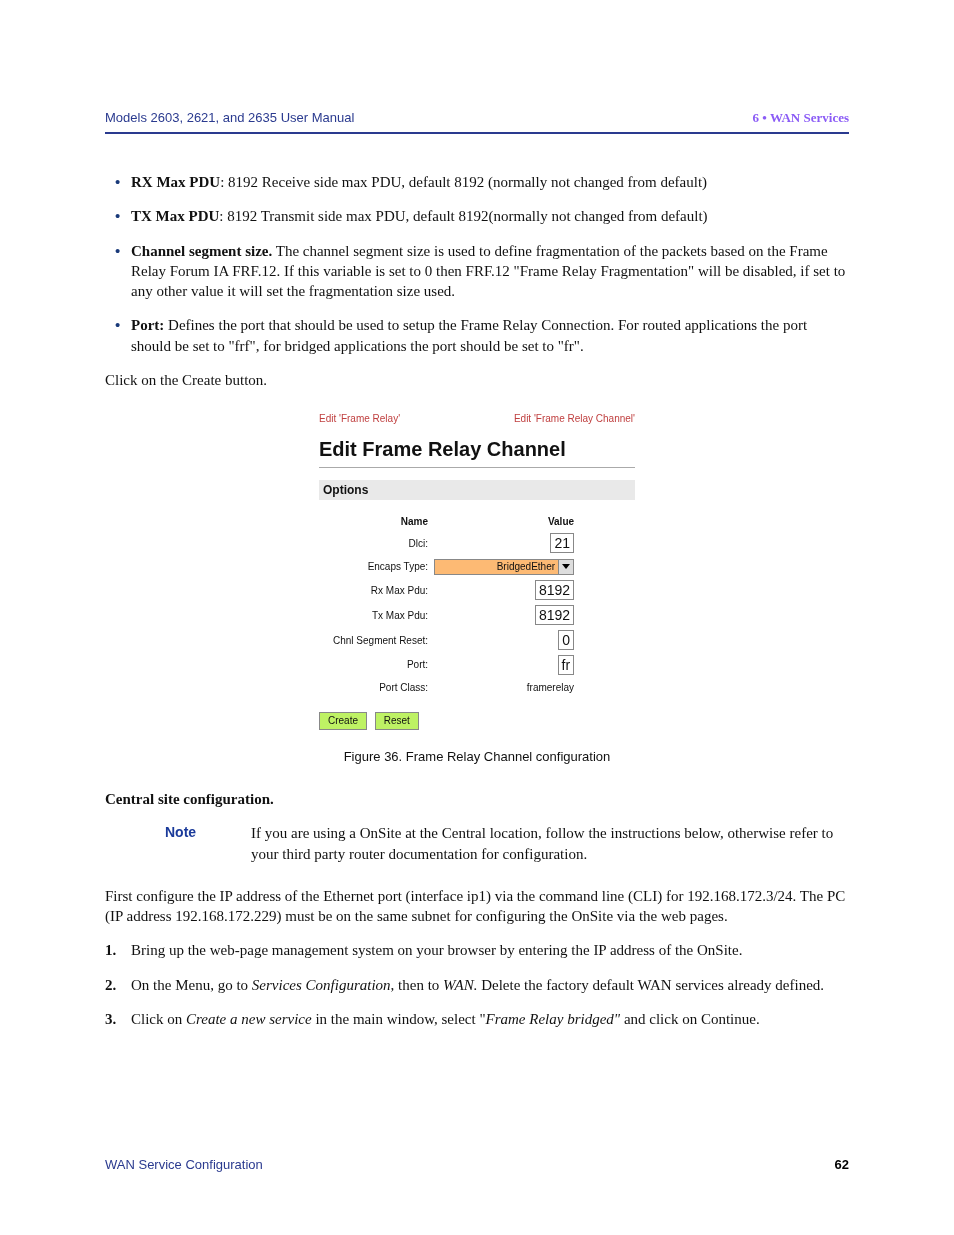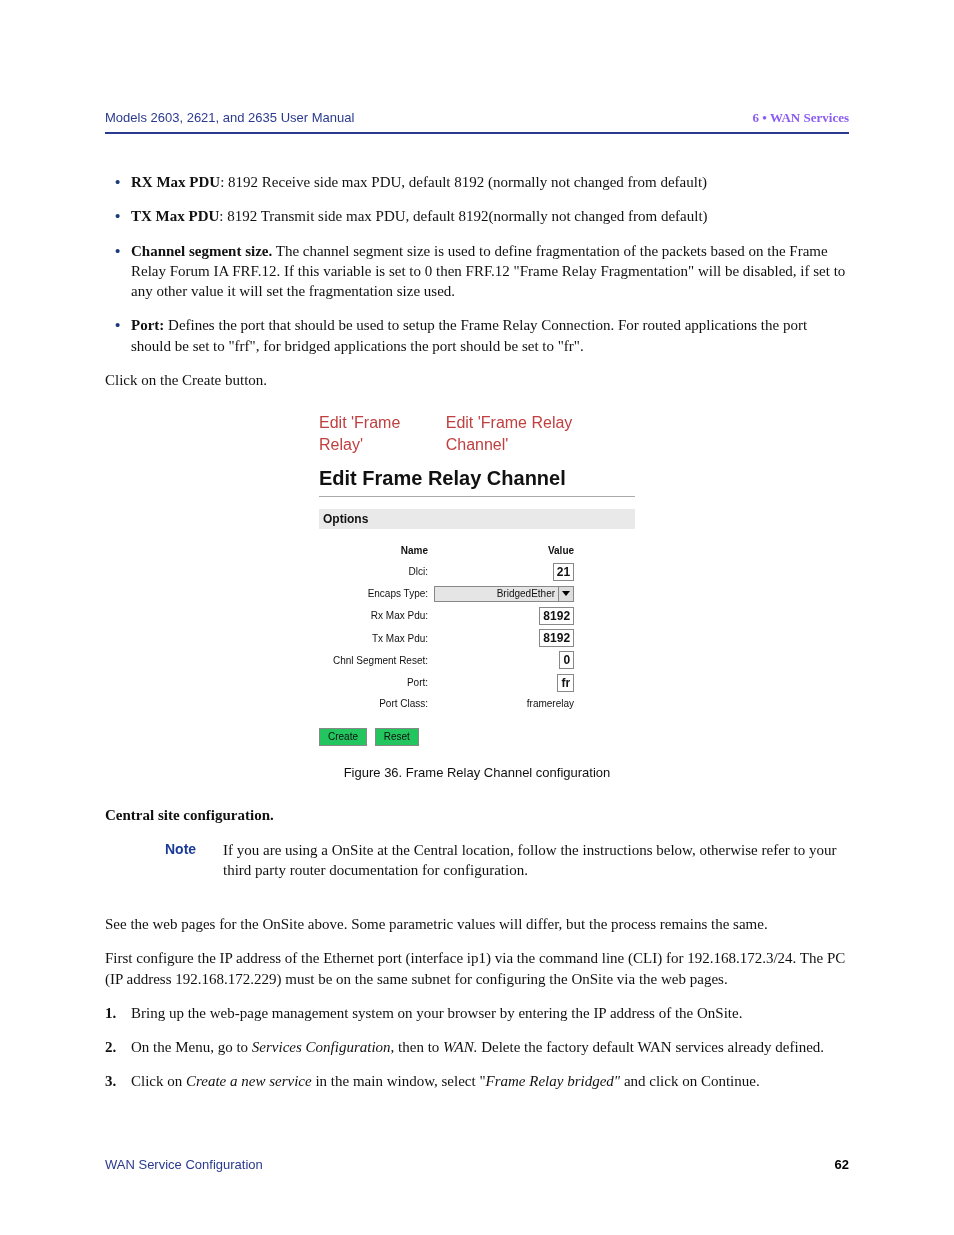--- a/index.html
+++ b/index.html
@@ -80,21 +80,21 @@
     margin: 0 0 14px 0;
   }
   .figure {
     width: 316px;
     margin: 22px auto 12px auto;
   }
   .fig-header {
     display: flex;
     justify-content: space-between;
     font-family: Verdana, Arial, sans-serif;
-    font-size: 16px;
+    font-size: 10px;
     color: #c04040;
     margin-bottom: 10px;
   }
   .fig-title {
     font-family: Verdana, Arial, sans-serif;
     font-weight: bold;
     font-size: 20px;
     margin-bottom: 4px;
   }
   .fig-rule {
@@ -119,32 +119,31 @@
   table.fig-table td {
     padding: 3px 6px 3px 0;
     vertical-align: middle;
     text-align: right;
   }
   table.fig-table .hlabel {
     font-weight: bold;
   }
   .fig-input {
     font-family: Arial, sans-serif;
-    font-size: 12px;
+    font-size: 14px;
     border: 1px solid #888;
     background: #fff;
     padding: 1px 3px;
     box-sizing: border-box;
-    font-weight: bold;
   }
   .fig-select {
     font-family: Arial, sans-serif;
     font-size: 10px;
     border: 1px solid #888;
-    background: #e5e5e5;
+    background: #fdba74;
     padding: 0 18px 0 3px;
     height: 16px;
     line-height: 14px;
     width: 140px;
     position: relative;
     display: inline-block;
     box-sizing: border-box;
   }
   .fig-select::after {
     content: "";
@@ -165,40 +164,41 @@
     border-right: 4px solid transparent;
     border-top: 5px solid #000;
     z-index: 2;
   }
   .fig-buttons {
     margin-left: 0;
   }
   .fig-btn {
     font-family: Arial, sans-serif;
     font-size: 10px;
-    background: #22c55e;
+    background: #bef264;
     border: 1px solid #888;
     padding: 1px 8px;
     display: inline-block;
     margin-right: 4px;
   }
   .fig-caption {
     text-align: center;
     font-family: Arial, Helvetica, sans-serif;
     font-size: 13px;
     margin-top: 18px;
     margin-bottom: 24px;
   }
   .section-bold {
     font-weight: bold;
     margin-bottom: 14px;
   }
   .note-row {
     display: flex;
-    margin: 0 0 34px 60px;
+    margin: 0 0 22px 60px;
+    gap: 28px;
   }
   .note-label {
     font-family: Arial, Helvetica, sans-serif;
     font-weight: bold;
     color: #1a3a9a;
     font-size: 14px;
     width: 58px;
     flex-shrink: 0;
   }
   .note-text {
@@ -293,21 +293,20 @@
     </div>
     <div class="fig-caption">Figure 36. Frame Relay Channel configuration</div>
 
     <div class="section-bold">Central site configuration.</div>
 
     <div class="note-row">
       <div class="note-label">Note</div>
       <div class="note-text">If you are using a OnSite at the Central location, follow the instructions below, otherwise refer to your third party router documentation for configuration.</div>
     </div>
 
-    <p class="para">See the web pages for the OnSite above. Some parametric values will differ, but the process remains the same.</p>
     <p class="para">First configure the IP address of the Ethernet port (interface ip1) via the command line (CLI) for 192.168.172.3/24. The PC (IP address 192.168.172.229) must be on the same subnet for configuring the OnSite via the web pages.</p>
 
     <ol class="steps">
       <li><span class="num">1.</span><span>Bring up the web-page management system on your browser by entering the IP address of the OnSite.</span></li>
       <li><span class="num">2.</span><span>On the Menu, go to </span><span class="italic">Services Configuration</span><span>, then to </span><span class="italic">WAN.</span><span> Delete the factory default WAN services already defined.</span></li>
       <li><span class="num">3.</span><span>Click on </span><span class="italic">Create a new service</span><span> in the main window, select "</span><span class="italic">Frame Relay bridged"</span><span> and click on Continue.</span></li>
     </ol>
   </div>
 
   <div class="footer">

